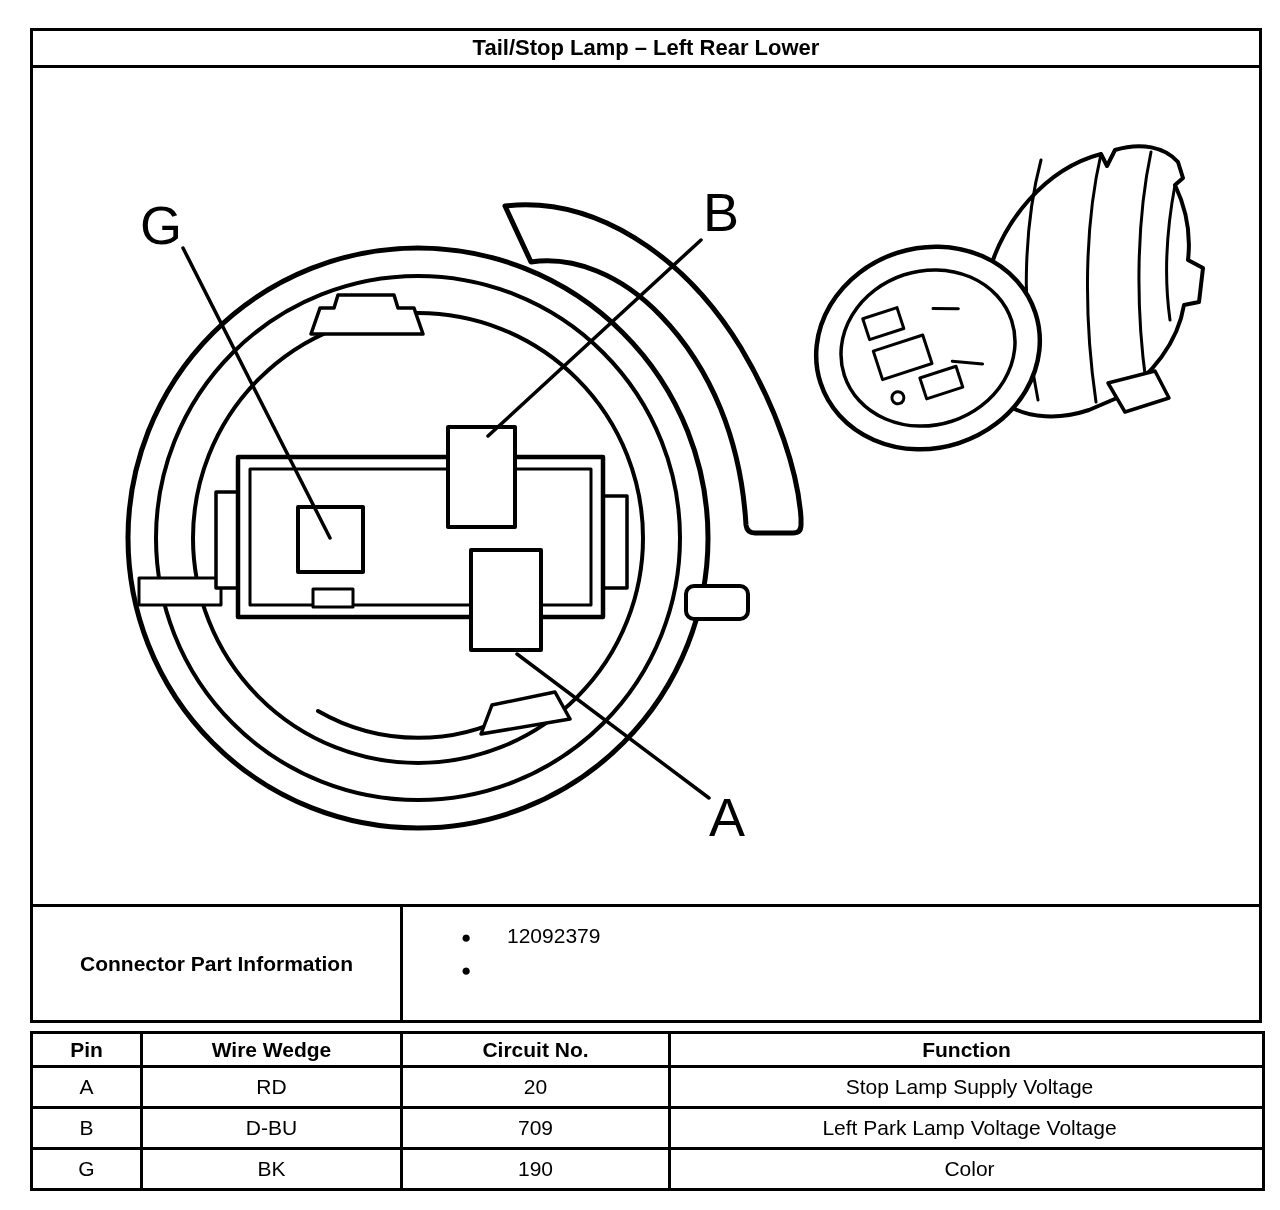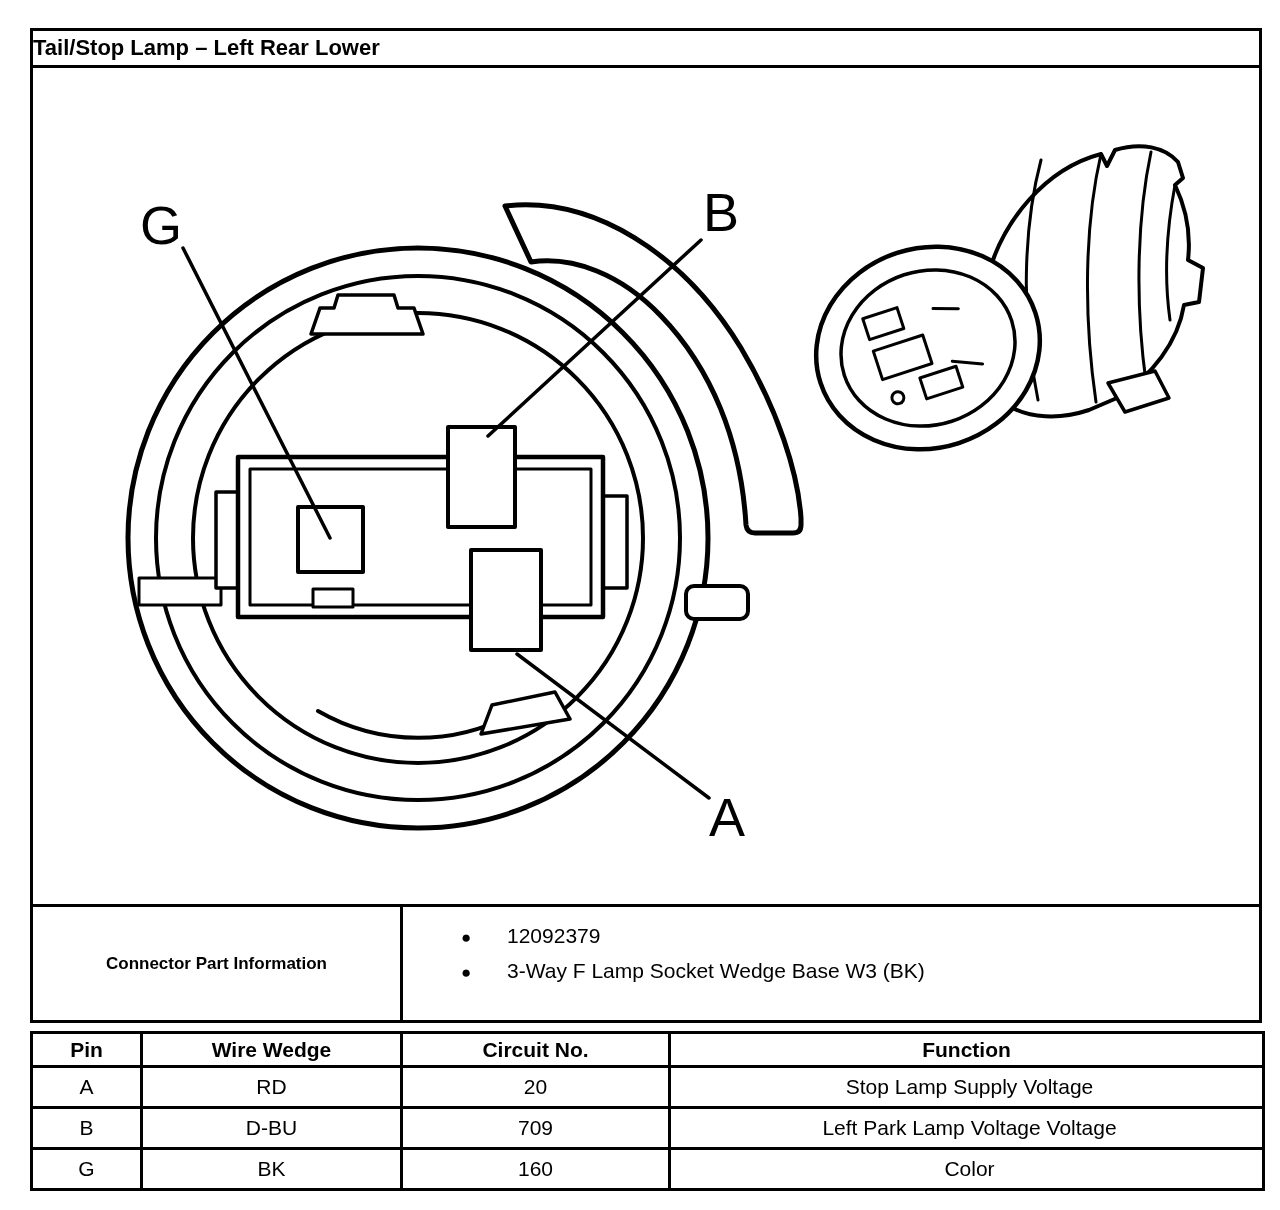--- a/index.html
+++ b/index.html
@@ -16,21 +16,21 @@
     left: 30px;
     top: 28px;
     width: 1232px;
   }
   .title-bar {
     box-sizing: border-box;
     border: 3px solid #000;
     height: 40px;
     display: flex;
     align-items: center;
-    justify-content: flex-start;
+    justify-content: center;
     font-weight: bold;
     font-size: 22px;
   }
   .diagram-box {
     box-sizing: border-box;
     border: 3px solid #000;
     border-top: none;
     height: 839px;
     overflow: hidden;
     background: #fff;
@@ -45,21 +45,21 @@
     display: flex;
   }
   .info-label {
     box-sizing: border-box;
     width: 370px;
     border-right: 3px solid #000;
     display: flex;
     align-items: center;
     justify-content: center;
     font-weight: bold;
-    font-size: 17px;
+    font-size: 21px;
     text-align: center;
   }
   .info-values {
     flex: 1;
     padding: 12px 10px 0 58px;
     font-size: 21px;
   }
   .info-values ul { margin: 0; padding: 0; list-style: none; }
   .info-values li { display: flex; align-items: baseline; line-height: 33px; }
   .info-values .bullet { width: 46px; font-size: 17px; }
@@ -174,21 +174,20 @@
       <span>Connector Part Information</span>
     </div>
     <div class="info-values">
       <ul>
         <li>
           <span class="bullet">●</span>
           <span>12092379</span>
         </li>
         <li>
           <span class="bullet">●</span>
-          <span>3-Way F Lamp Socket Wedge Base W3 (BK)</span>
         </li>
       </ul>
     </div>
   </div>
 
   <div class="gap"></div>
 
   <table class="pin-table">
     <colgroup>
       <col style="width:110px">
@@ -213,19 +212,19 @@
       </tr>
       <tr>
         <td>B</td>
         <td>D-BU</td>
         <td>709</td>
         <td class="fn">Left Park Lamp Voltage Voltage</td>
       </tr>
       <tr>
         <td>G</td>
         <td>BK</td>
-        <td>160</td>
+        <td>190</td>
         <td class="fn">Color</td>
       </tr>
     </tbody>
   </table>
 
 </div>
 
 </body></html>

